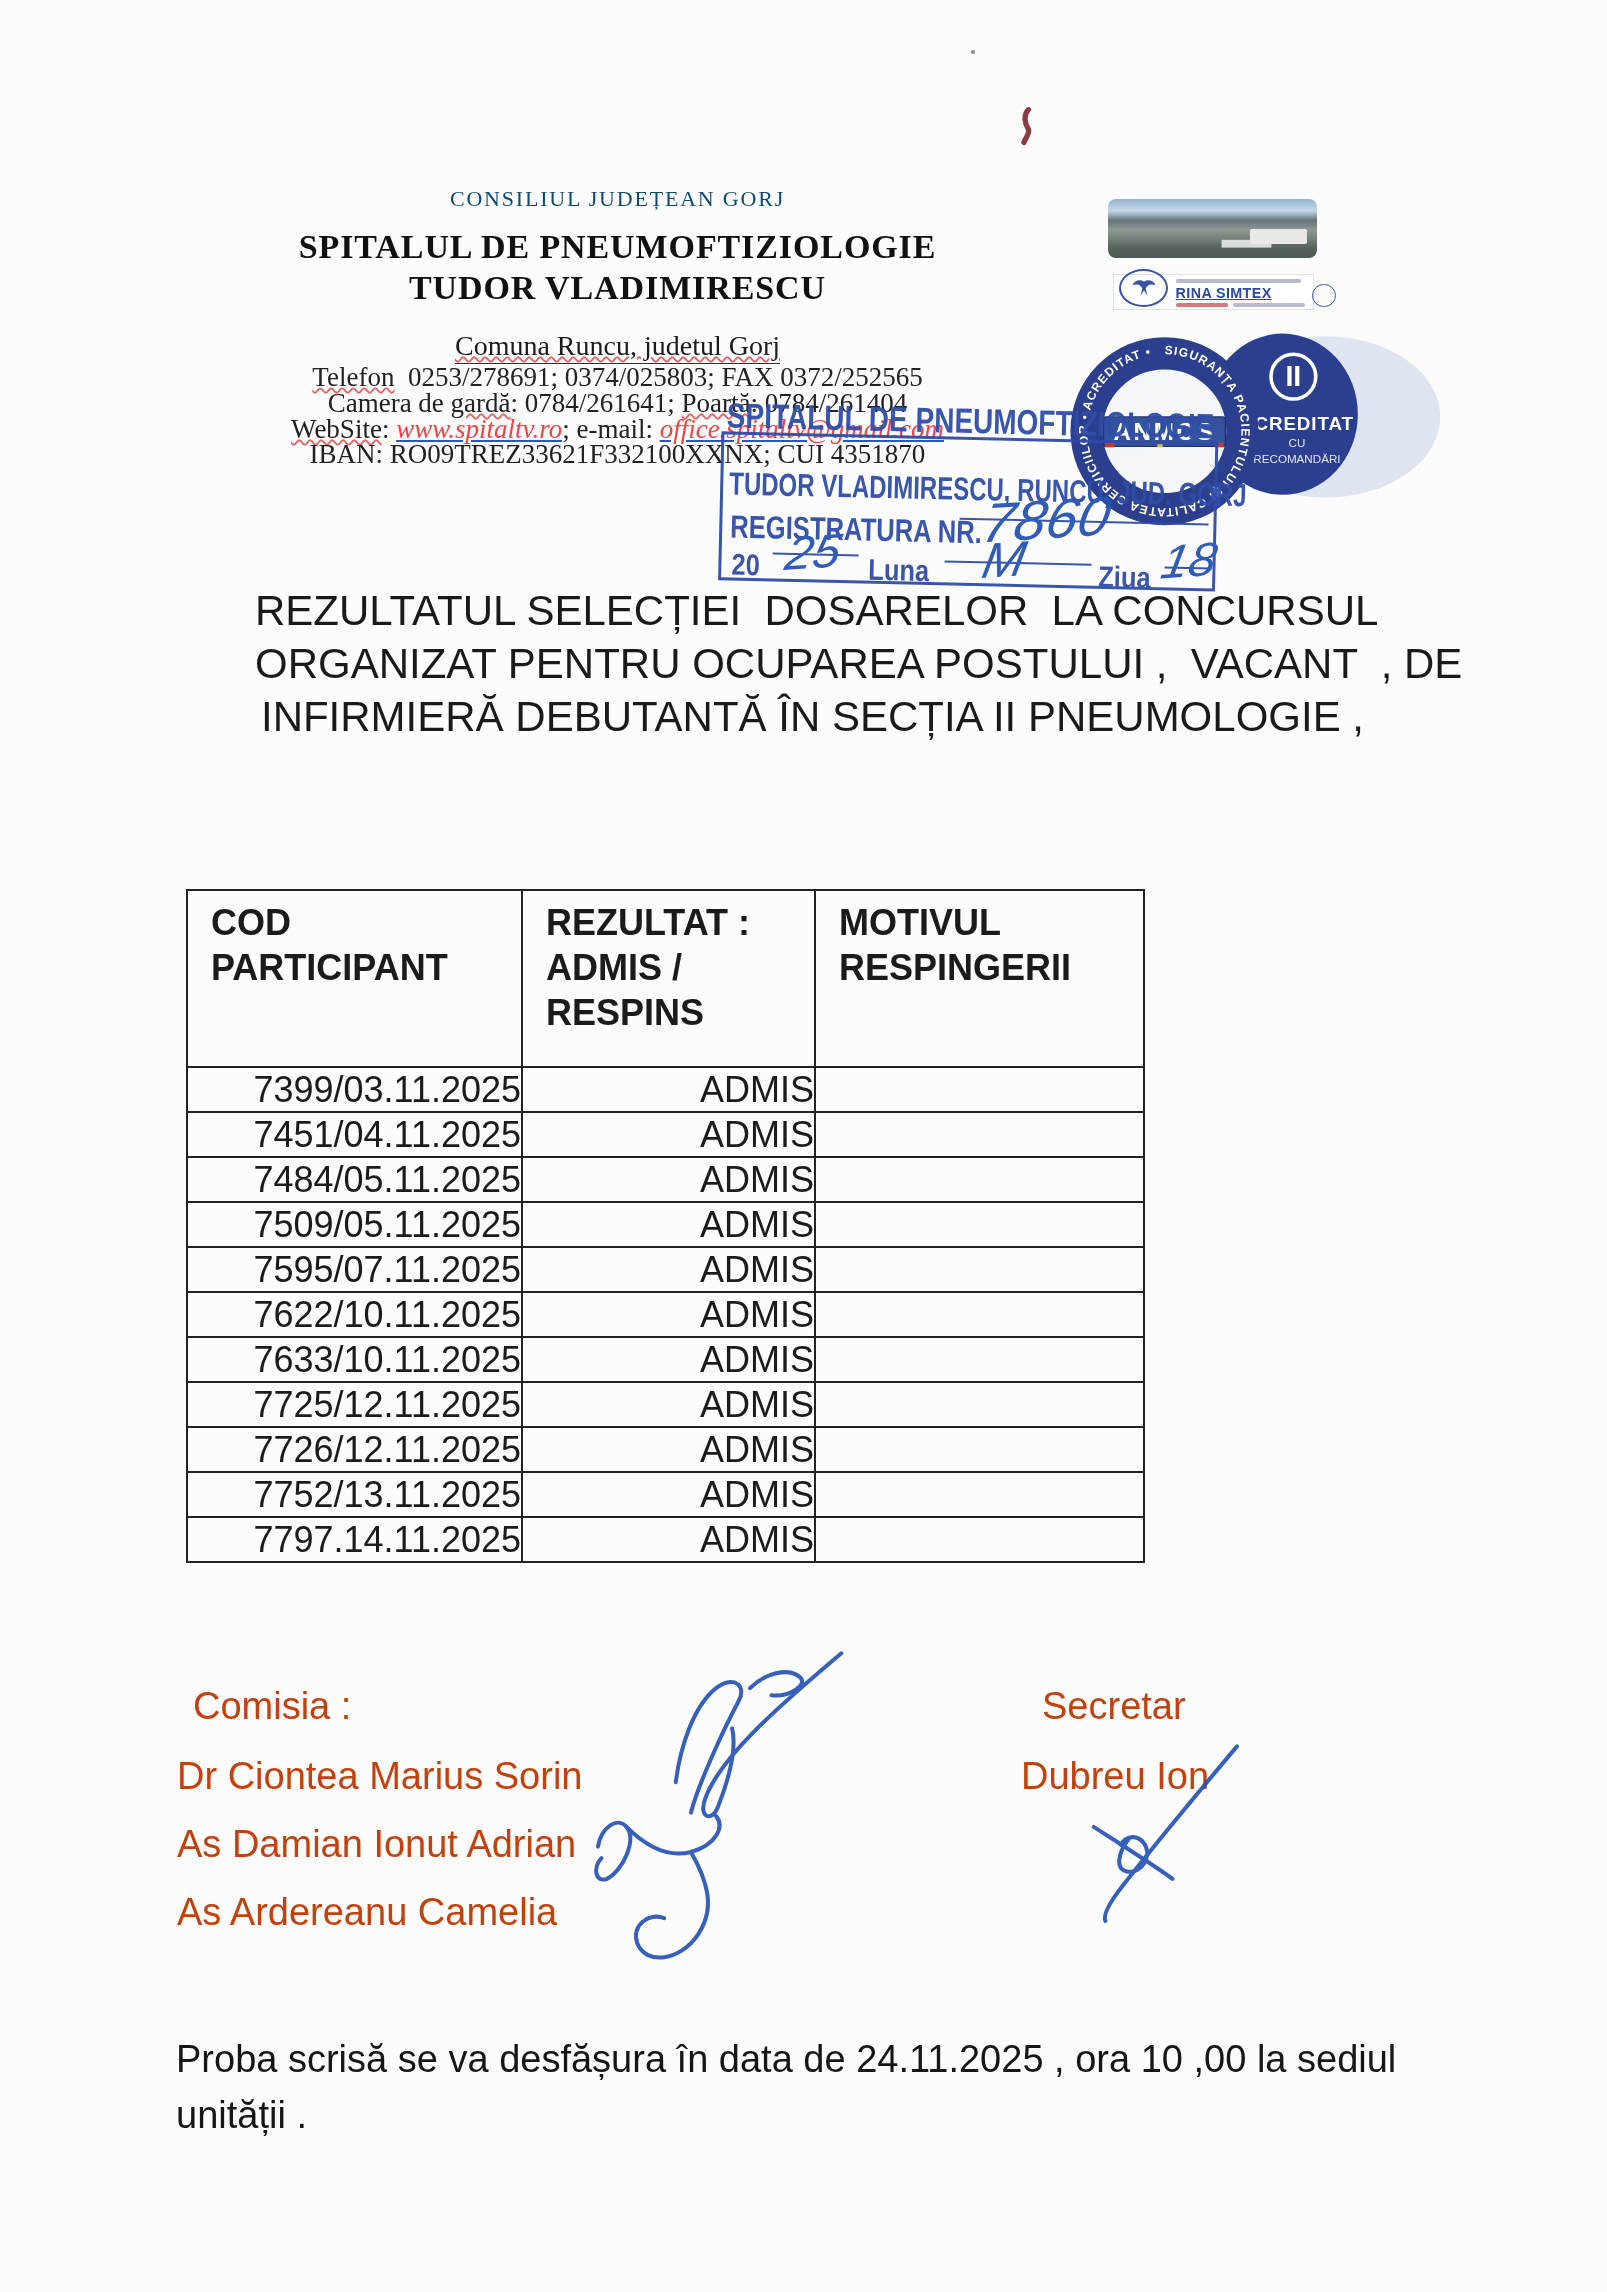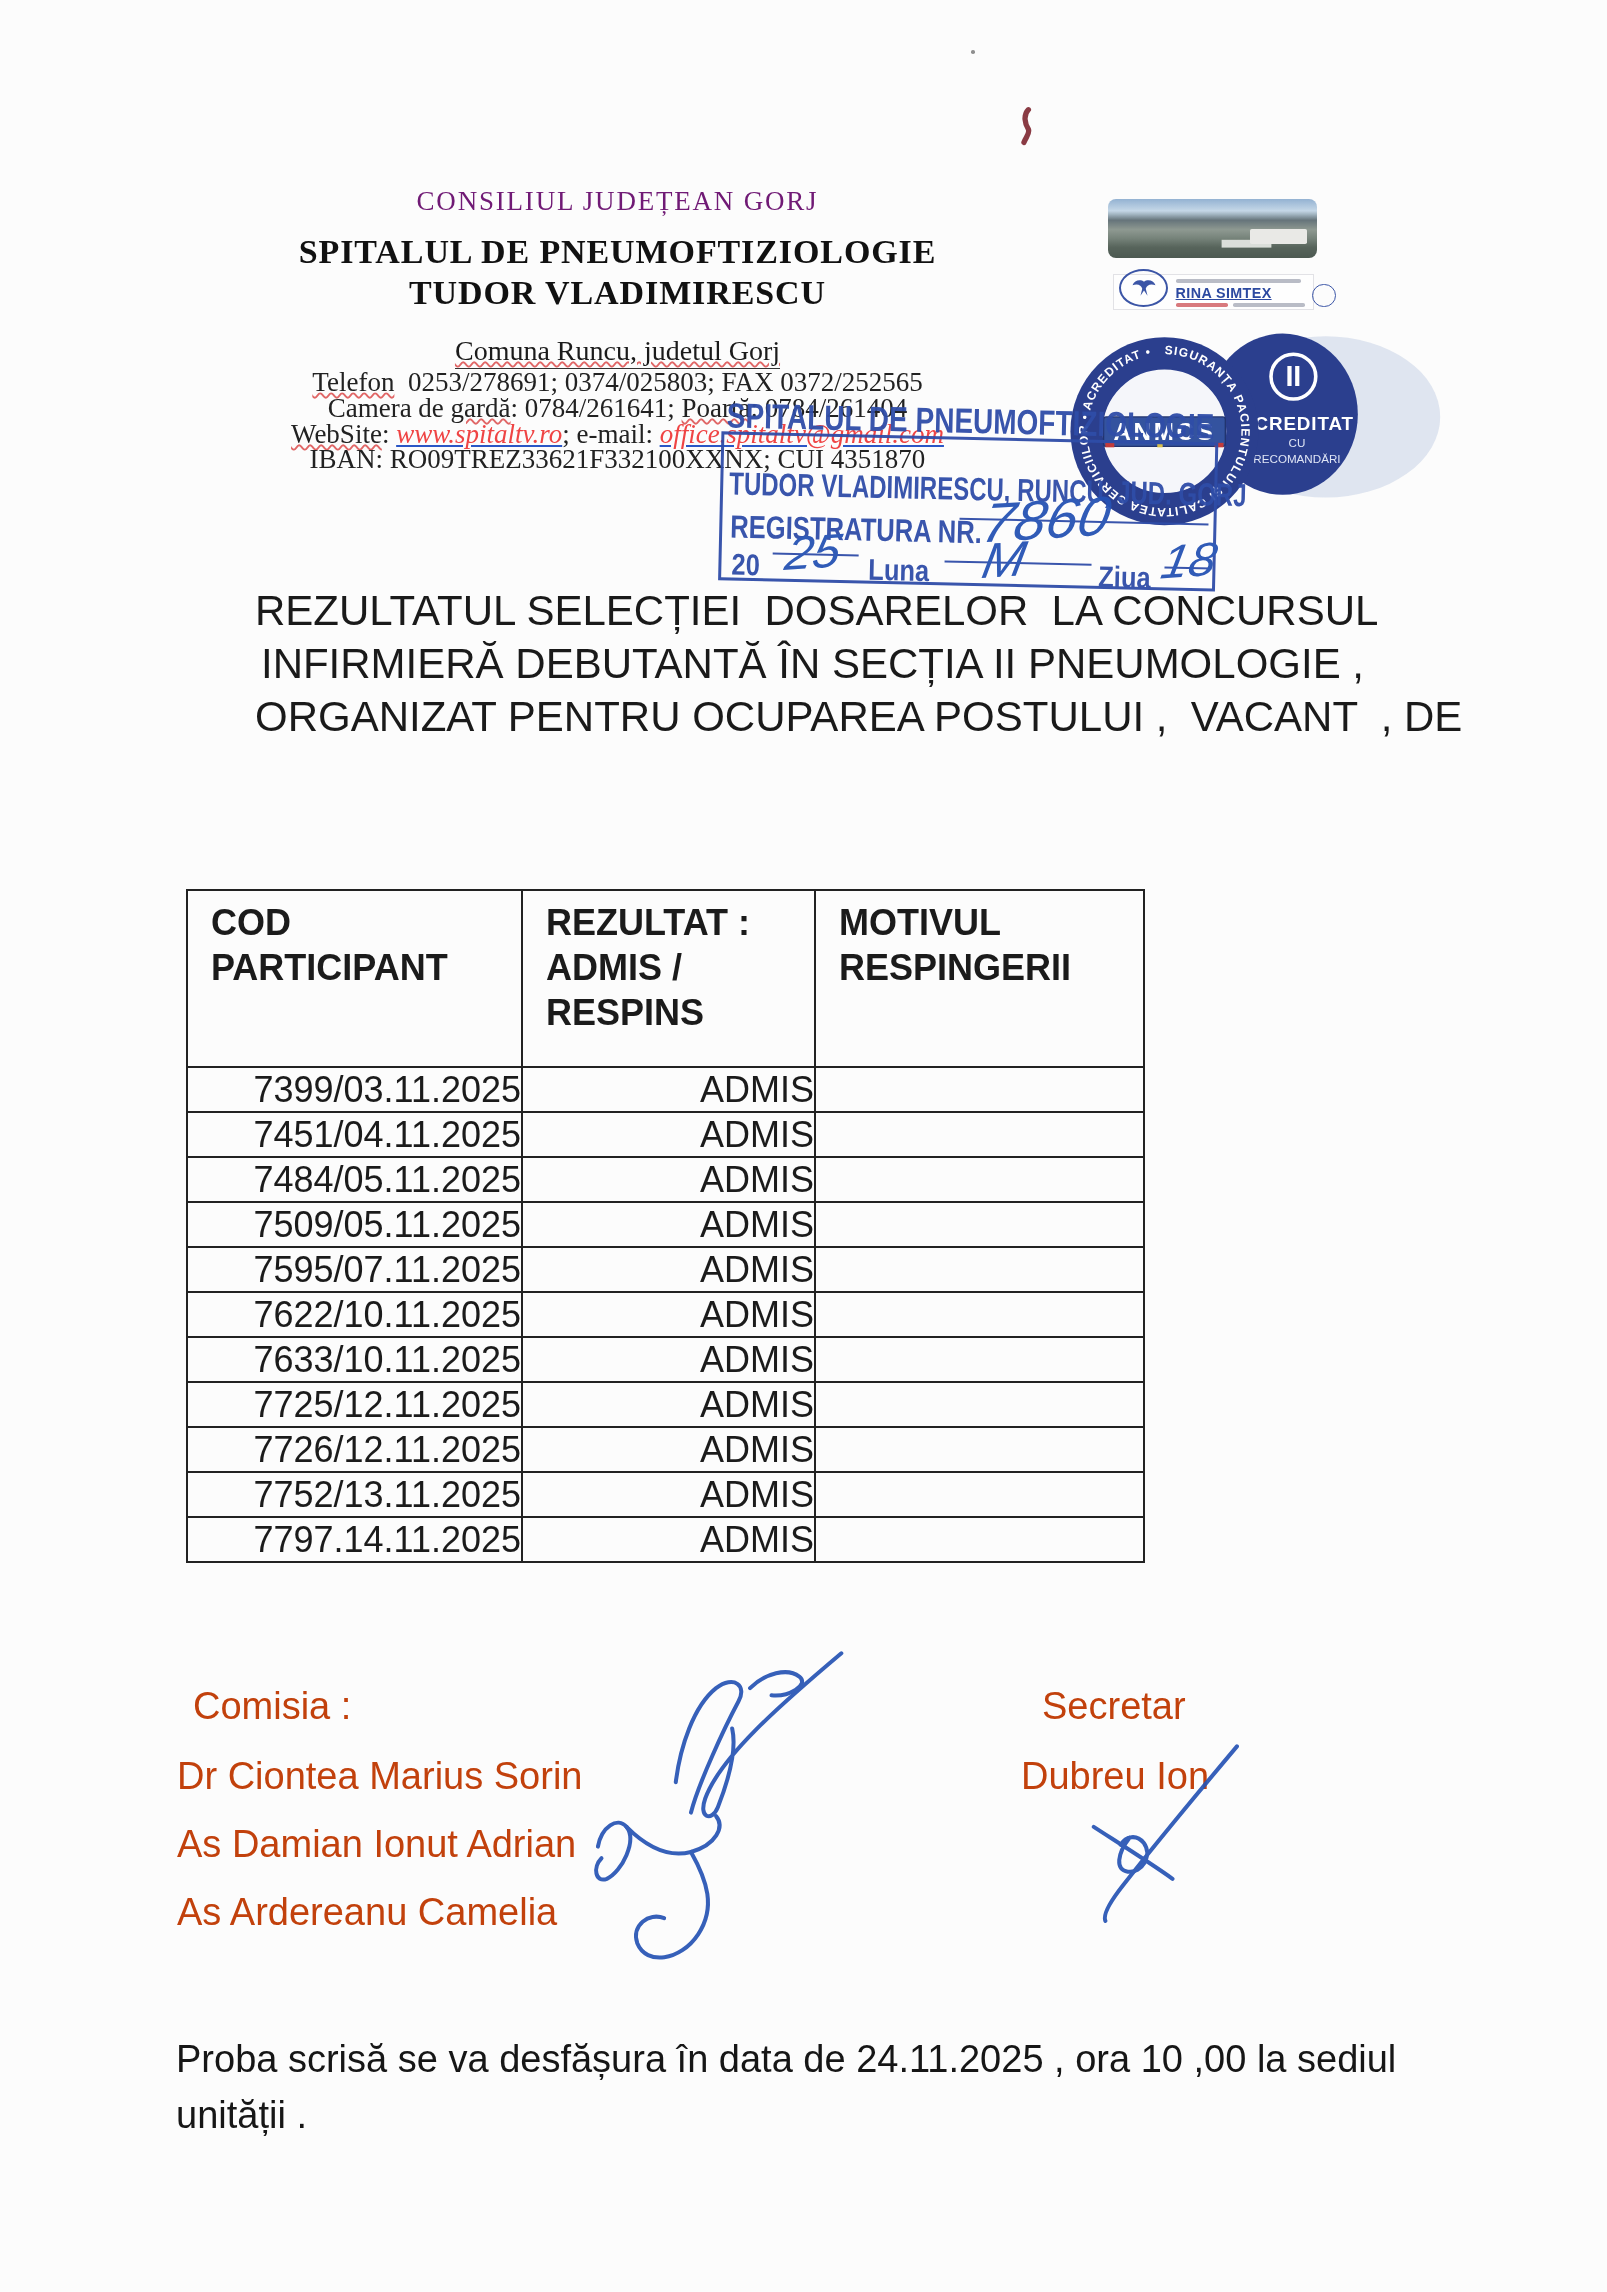--- a/index.html
+++ b/index.html
@@ -3,21 +3,21 @@
 <meta charset="utf-8">
 <style>
   html,body{margin:0;padding:0;background:#e8e8e8;}
   .page{position:relative;width:1608px;height:2293px;background:#fcfcfc;overflow:hidden;
         font-family:"Liberation Sans",sans-serif;color:#1b1b1b;}
   .serif{font-family:"Liberation Serif",serif;}
   .pre{white-space:pre;}
 
   
   .letterhead{position:absolute;left:152px;top:186px;width:931px;text-align:center;z-index:1;}
-  .lh-council{font-size:27px;letter-spacing:1.8px;color:#701a75;}
+  .lh-council{font-size:22px;letter-spacing:1.8px;color:#0c4a6e;}
   .lh-hosp{font-size:34px;font-weight:bold;letter-spacing:0.9px;margin-top:14.3px;line-height:41px;color:#111;}
   .lh-addr{display:inline-block;font-size:28px;margin-top:21.5px;border-bottom:1.8px solid #333;padding-bottom:0.9px;}
   .lh-contact{font-size:27px;line-height:23px;margin-top:2.7px;color:#222;}
   .lh-contact:first-of-type{margin-top:19.7px;}
   .wavy{text-decoration:underline;text-decoration-style:wavy;text-decoration-color:#e06666;text-decoration-thickness:1.8px;}
   .link{color:#ef4444;text-decoration:underline;text-decoration-color:#2a56c6;font-style:italic;}
 
   
   .photo{position:absolute;left:1108px;top:199px;width:209px;height:59px;border-radius:8px;overflow:hidden;
          background:linear-gradient(180deg,#8fb3d8 0%,#c2d8ea 20%,#9fb6c4 26%,#64747c 36%,#8c9a90 52%,#75857a 66%,#55655a 82%,#4a5a50 100%);
@@ -151,22 +151,22 @@
     <div class="stamp-line stLuna">Luna</div>
     <div class="st-ul" style="left:226px;top:158px;width:147px;"></div>
     <div class="hand" style="left:265px;top:127px;font-size:50px;">M</div>
     <div class="stamp-line stZiua">Ziua</div>
     <div class="st-ul" style="left:446px;top:159px;width:47px;"></div>
     <div class="hand" style="left:444px;top:125px;font-size:48px;">18</div>
   </div>
 
   <div class="doc-title">
     <div class="pre">REZULTATUL SELECȚIEI  DOSARELOR  LA CONCURSUL</div>
+    <div class="pre">ORGANIZAT PENTRU OCUPAREA POSTULUI ,  VACANT  , DE</div>
     <div class="pre">INFIRMIERĂ DEBUTANTĂ ÎN SECȚIA II PNEUMOLOGIE ,</div>
-    <div class="pre">ORGANIZAT PENTRU OCUPAREA POSTULUI ,  VACANT  , DE</div>
   </div>
 
   <table class="res-table">
     <tbody>
         <tr>
       <th class="col1">COD
 PARTICIPANT</th>
       <th class="col2">REZULTAT :
 ADMIS /
 RESPINS</th>

